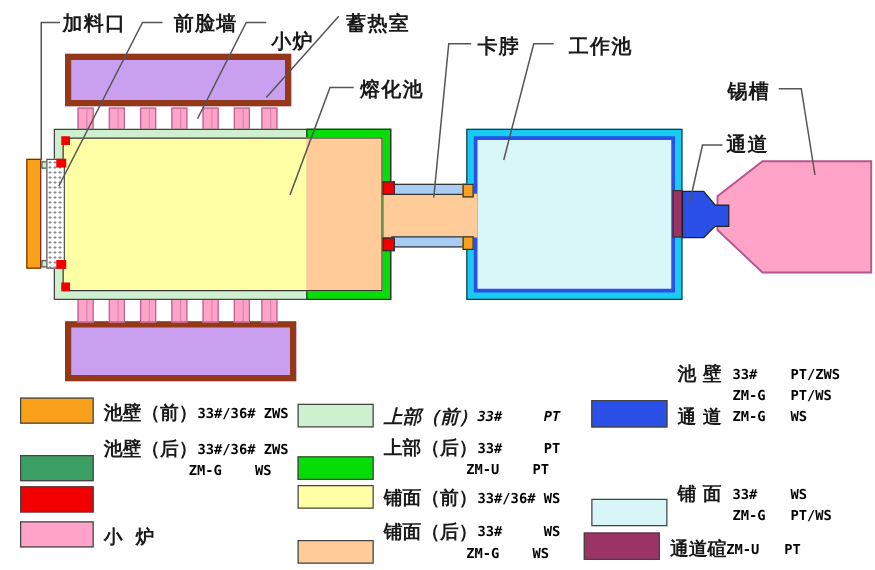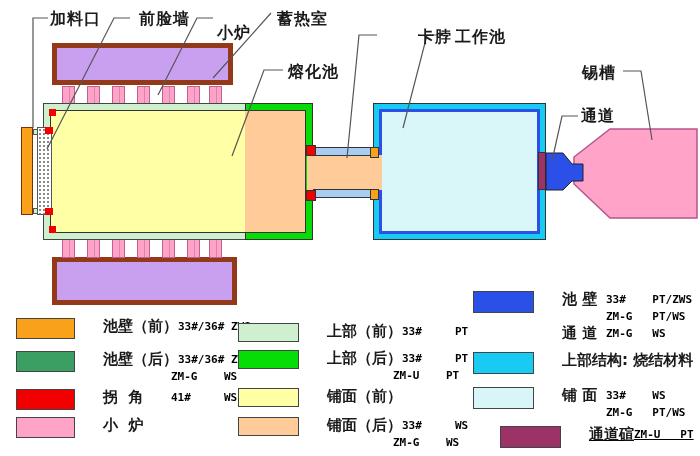--- a/index.html
+++ b/index.html
@@ -12,21 +12,21 @@
   .bar{border:1px solid #C06090;}
   .bar .seam{position:absolute;left:50%;top:0;width:1px;height:100%;background:#D886AE;}
   .frame1{border:1px solid #444;}
   .frame2{border:1px solid #333;}
   .hatch{background-color:#fff;border:1px solid #555;
          background-image:radial-gradient(circle,#8a8a8a 0.9px,transparent 1.1px);
          background-size:4px 4px;}
   svg.overlay{position:absolute;left:0;top:0;pointer-events:none;}
   svg .leader{fill:none;stroke:#555;stroke-width:1.2;}
   
-  .lg-item{position:absolute;display:flex;align-items:flex-start;gap:20px;}
+  .lg-item{position:absolute;display:flex;align-items:flex-end;}
   .lg-swatch{border:1px solid #444;flex:none;}
   .lg-text{margin-left:8px;}
   .lg-line{display:flex;line-height:17px;}
   .lg-cn{display:inline-block;font-size:15px;font-weight:bold;color:#1a1a1a;white-space:pre;}
   .lg-spec{font-family:"DejaVu Sans Mono",monospace;font-size:11px;font-weight:bold;color:#000000;white-space:pre;}
   .col-l .lg-cn{min-width:68px;} .col-m .lg-cn{min-width:66px;} .col-r .lg-cn{min-width:44px;}
   .col-l .lg-swatch{width:57px;height:19px;} .col-m .lg-swatch{width:59px;height:17px;}
   .col-r .lg-swatch{width:59px;height:20px;}
 </style>
 </head>
@@ -122,21 +122,21 @@
     <polyline class="leader" points="443,35 427,35 403,128"></polyline>
     <polyline class="leader" points="578,116 562,116 552,161"></polyline>
     <polyline class="leader" points="623,71 641,71 652,140"></polyline>
   </svg>
 
   <div class="lbl" style="left:50px;top:9px;">加料口</div>
   <div class="lbl" style="left:139px;top:9px;">前脸墙</div>
   <div class="lbl" style="left:217px;top:23px;">小炉</div>
   <div class="lbl" style="left:277px;top:9px;">蓄热室</div>
   <div class="lbl" style="left:288px;top:62px;">熔化池</div>
-  <div class="lbl" style="left:382px;top:27px;margin-left:36px;">卡脖</div>
+  <div class="lbl" style="left:382px;top:27px;">卡脖</div>
   <div class="lbl" style="left:455px;top:27px;">工作池</div>
   <div class="lbl" style="left:582px;top:63px;">锡槽</div>
   <div class="lbl" style="left:581px;top:106px;">通道</div>
 
   <div class="lg-item col-l" style="left:16px;top:318px;">
     <div class="lg-swatch" style="background-color: rgb(249, 161, 27);"></div>
     <div class="lg-text">
       <div class="lg-line">
           <span class="lg-cn">池壁（前）</span>
           <span class="lg-spec">33#/36# ZWS</span>
@@ -151,37 +151,31 @@
           <span class="lg-spec">33#/36# ZWS</span>
         </div>
       <div class="lg-line">
           <span class="lg-cn"></span>
           <span class="lg-spec">ZM-G    WS</span>
         </div>
     </div>
   </div>
   <div class="lg-item col-l" style="left:16px;top:389px;">
     <div class="lg-swatch" style="background-color: rgb(242, 0, 0);"></div>
-    <div class="lg-text">
-      <div class="lg-line">
-          <span class="lg-cn">拐  角</span>
-          <span class="lg-spec">41#     WS</span>
-        </div>
-    </div>
   </div>
   <div class="lg-item col-l" style="left:16px;top:417px;">
     <div class="lg-swatch" style="background-color: rgb(255, 163, 200);"></div>
     <div class="lg-text">
       <div class="lg-line">
           <span class="lg-cn">小  炉</span>
         </div>
     </div>
   </div>
 
-  <div class="lg-item col-m" style="left:238px;top:323px;">
+  <div class="lg-item col-m" style="left:238px;top:323px;font-style:italic;">
     <div class="lg-swatch" style="background-color: rgb(207, 240, 207);"></div>
     <div class="lg-text">
       <div class="lg-line">
           <span class="lg-cn">上部（前）</span>
           <span class="lg-spec">33#     PT</span>
         </div>
     </div>
   </div>
   <div class="lg-item col-m" style="left:238px;top:350px;">
     <div class="lg-swatch" style="background-color: rgb(6, 220, 6);"></div>
@@ -194,20 +188,21 @@
           <span class="lg-cn"></span>
           <span class="lg-spec">ZM-U    PT</span>
         </div>
     </div>
   </div>
   <div class="lg-item col-m" style="left:238px;top:388px;">
     <div class="lg-swatch" style="background-color: rgb(255, 255, 166);"></div>
     <div class="lg-text">
       <div class="lg-line">
           <span class="lg-cn">铺面（前）</span>
+          <span class="lg-spec">33#/36# WS</span>
         </div>
     </div>
   </div>
   <div class="lg-item col-m" style="left:238px;top:417px;">
     <div class="lg-swatch" style="background-color: rgb(255, 204, 153);"></div>
     <div class="lg-text">
       <div class="lg-line">
           <span class="lg-cn">铺面（后）</span>
           <span class="lg-spec">33#     WS</span>
         </div>
@@ -228,43 +223,34 @@
       <div class="lg-line">
           <span class="lg-cn"></span>
           <span class="lg-spec">ZM-G   PT/WS</span>
         </div>
       <div class="lg-line">
           <span class="lg-cn">通 道</span>
           <span class="lg-spec">ZM-G   WS</span>
         </div>
     </div>
   </div>
-  <div class="lg-item col-r" style="left:473px;top:352px;">
-    <div class="lg-swatch" style="background-color: rgb(23, 203, 242);"></div>
-    <div class="lg-text">
-      <div class="lg-line">
-          <span class="lg-cn">上部结构: 烧结材料</span>
-          <span class="lg-spec"></span>
-        </div>
-    </div>
-  </div>
   <div class="lg-item col-r" style="left:473px;top:387px;">
     <div class="lg-swatch" style="background-color: rgb(216, 245, 247);"></div>
     <div class="lg-text">
       <div class="lg-line">
           <span class="lg-cn">铺 面</span>
           <span class="lg-spec">33#    WS</span>
         </div>
       <div class="lg-line">
           <span class="lg-cn"></span>
           <span class="lg-spec">ZM-G   PT/WS</span>
         </div>
     </div>
   </div>
-  <div class="lg-item col-r" style="left:500px;top:426px;text-decoration:underline;">
+  <div class="lg-item col-r" style="left:467px;top:426px;">
     <div class="lg-swatch" style="background-color: rgb(156, 51, 102);"></div>
     <div class="lg-text">
       <div class="lg-line">
           <span class="lg-cn">通道碹</span>
           <span class="lg-spec">ZM-U   PT</span>
         </div>
     </div>
   </div>
 
 </div>

